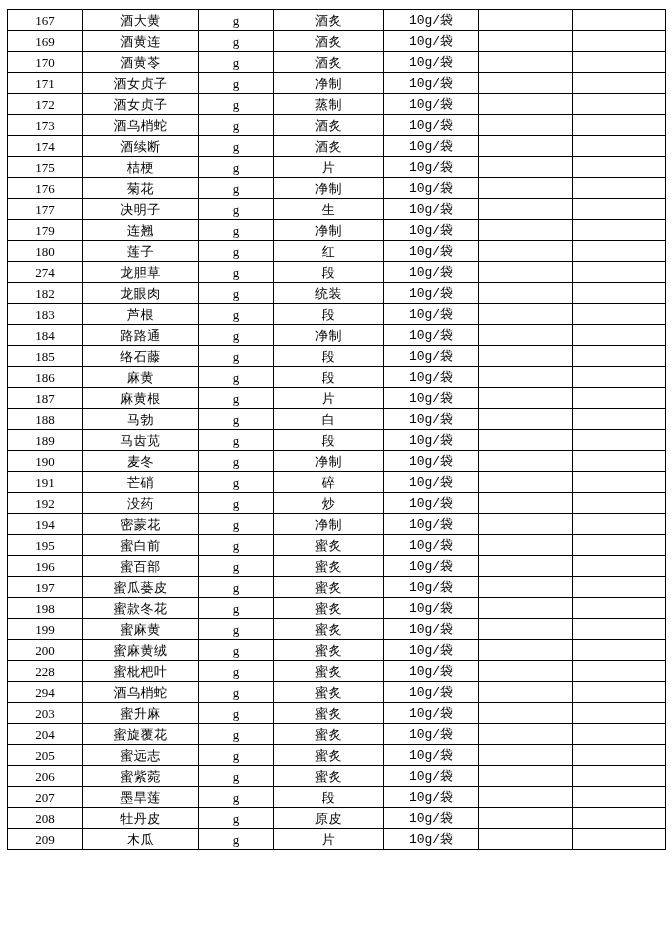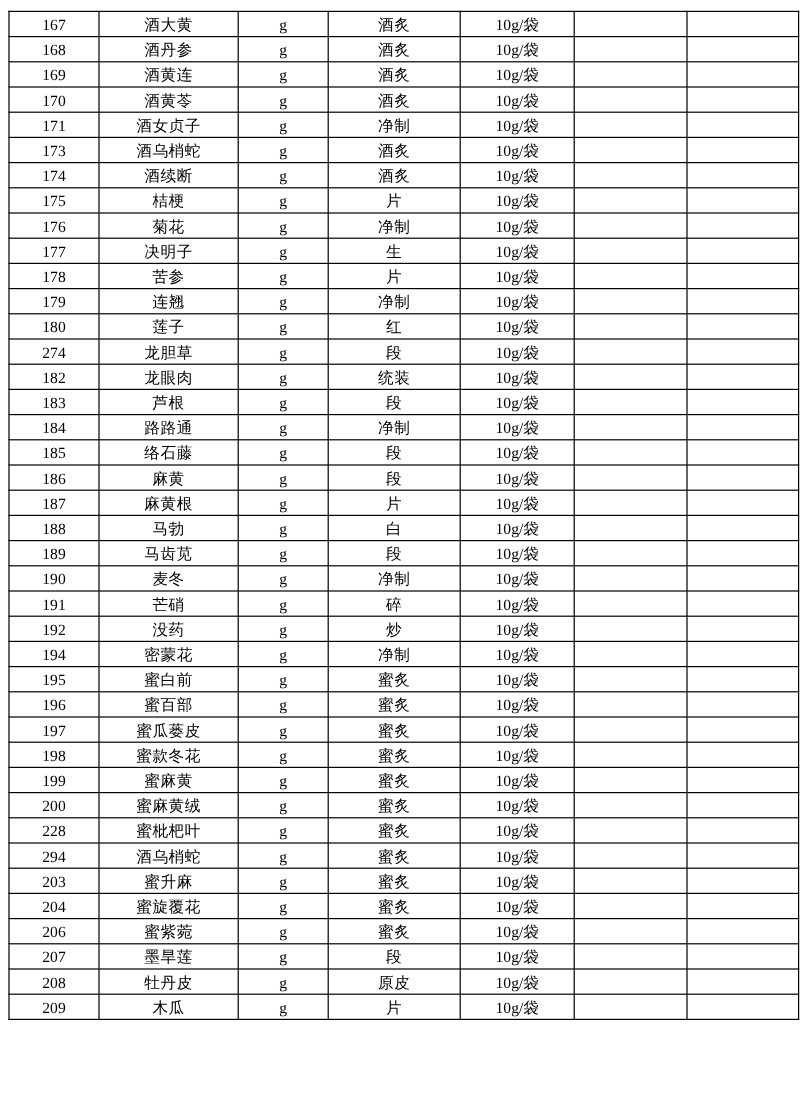--- a/index.html
+++ b/index.html
@@ -43,21 +43,21 @@
   col.c-unit   { width: 75px; }
   col.c-proc   { width: 110px; }
   col.c-spec   { width: 95px; }
   col.c-blank1 { width: 94px; }
   col.c-blank2 { width: 93px; }
 
   td.cell-no   { font-size: 13px; font-family: "Liberation Serif", serif; }
   td.cell-name { font-size: 13.5px; letter-spacing: 0.5px; }
   td.cell-unit { font-size: 12.5px; }
   td.cell-proc { font-size: 13.5px; letter-spacing: 0.5px; }
-  td.cell-spec { font-size: 12.5px; }
+  td.cell-spec { font-size: 12.5px; font-family: Liberation Mono, monospace; }
   td.cell-blank { }
 </style>
 </head>
 <body>
 
 <div class="page">
   <table class="drug-table">
     <colgroup>
       <col class="c-no">
       <col class="c-name">
@@ -71,29 +71,20 @@
         <tr>
           <td class="cell-no">167</td>
           <td class="cell-name">酒大黄</td>
           <td class="cell-unit">g</td>
           <td class="cell-proc">酒炙</td>
           <td class="cell-spec">10g/袋</td>
           <td class="cell-blank"></td>
           <td class="cell-blank"></td>
         </tr>
         <tr>
-          <td class="cell-no">168</td>
-          <td class="cell-name">酒丹参</td>
-          <td class="cell-unit">g</td>
-          <td class="cell-proc">酒炙</td>
-          <td class="cell-spec">10g/袋</td>
-          <td class="cell-blank"></td>
-          <td class="cell-blank"></td>
-        </tr>
-        <tr>
           <td class="cell-no">169</td>
           <td class="cell-name">酒黄连</td>
           <td class="cell-unit">g</td>
           <td class="cell-proc">酒炙</td>
           <td class="cell-spec">10g/袋</td>
           <td class="cell-blank"></td>
           <td class="cell-blank"></td>
         </tr>
         <tr>
           <td class="cell-no">170</td>
@@ -107,20 +98,29 @@
         <tr>
           <td class="cell-no">171</td>
           <td class="cell-name">酒女贞子</td>
           <td class="cell-unit">g</td>
           <td class="cell-proc">净制</td>
           <td class="cell-spec">10g/袋</td>
           <td class="cell-blank"></td>
           <td class="cell-blank"></td>
         </tr>
         <tr>
+          <td class="cell-no">172</td>
+          <td class="cell-name">酒女贞子</td>
+          <td class="cell-unit">g</td>
+          <td class="cell-proc">蒸制</td>
+          <td class="cell-spec">10g/袋</td>
+          <td class="cell-blank"></td>
+          <td class="cell-blank"></td>
+        </tr>
+        <tr>
           <td class="cell-no">173</td>
           <td class="cell-name">酒乌梢蛇</td>
           <td class="cell-unit">g</td>
           <td class="cell-proc">酒炙</td>
           <td class="cell-spec">10g/袋</td>
           <td class="cell-blank"></td>
           <td class="cell-blank"></td>
         </tr>
         <tr>
           <td class="cell-no">174</td>
@@ -152,29 +152,20 @@
         <tr>
           <td class="cell-no">177</td>
           <td class="cell-name">决明子</td>
           <td class="cell-unit">g</td>
           <td class="cell-proc">生</td>
           <td class="cell-spec">10g/袋</td>
           <td class="cell-blank"></td>
           <td class="cell-blank"></td>
         </tr>
         <tr>
-          <td class="cell-no">178</td>
-          <td class="cell-name">苦参</td>
-          <td class="cell-unit">g</td>
-          <td class="cell-proc">片</td>
-          <td class="cell-spec">10g/袋</td>
-          <td class="cell-blank"></td>
-          <td class="cell-blank"></td>
-        </tr>
-        <tr>
           <td class="cell-no">179</td>
           <td class="cell-name">连翘</td>
           <td class="cell-unit">g</td>
           <td class="cell-proc">净制</td>
           <td class="cell-spec">10g/袋</td>
           <td class="cell-blank"></td>
           <td class="cell-blank"></td>
         </tr>
         <tr>
           <td class="cell-no">180</td>
@@ -379,20 +370,29 @@
           <td class="cell-name">蜜升麻</td>
           <td class="cell-unit">g</td>
           <td class="cell-proc">蜜炙</td>
           <td class="cell-spec">10g/袋</td>
           <td class="cell-blank"></td>
           <td class="cell-blank"></td>
         </tr>
         <tr>
           <td class="cell-no">204</td>
           <td class="cell-name">蜜旋覆花</td>
+          <td class="cell-unit">g</td>
+          <td class="cell-proc">蜜炙</td>
+          <td class="cell-spec">10g/袋</td>
+          <td class="cell-blank"></td>
+          <td class="cell-blank"></td>
+        </tr>
+        <tr>
+          <td class="cell-no">205</td>
+          <td class="cell-name">蜜远志</td>
           <td class="cell-unit">g</td>
           <td class="cell-proc">蜜炙</td>
           <td class="cell-spec">10g/袋</td>
           <td class="cell-blank"></td>
           <td class="cell-blank"></td>
         </tr>
         <tr>
           <td class="cell-no">206</td>
           <td class="cell-name">蜜紫菀</td>
           <td class="cell-unit">g</td>

